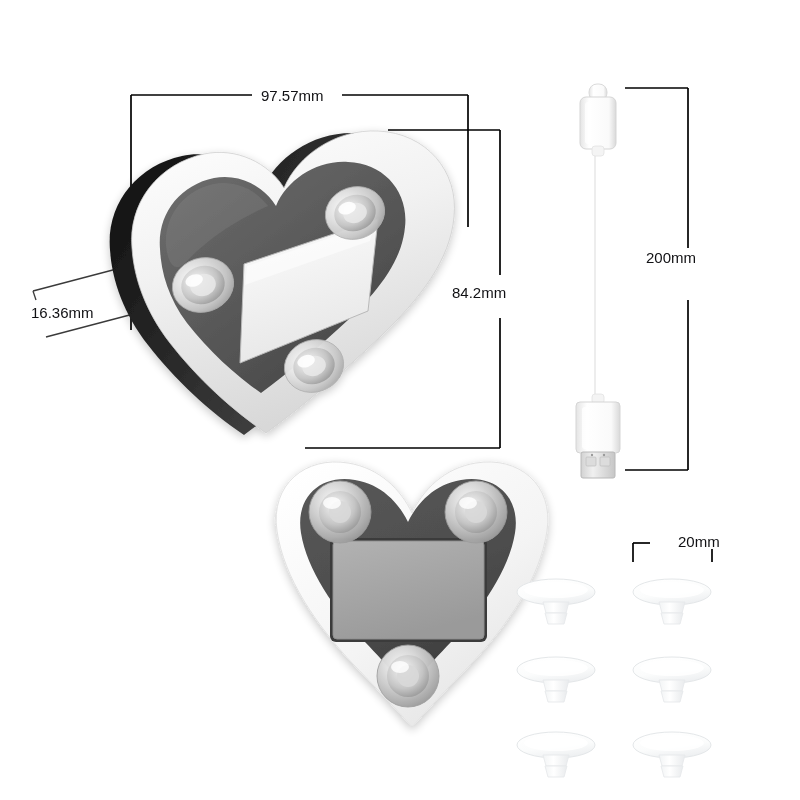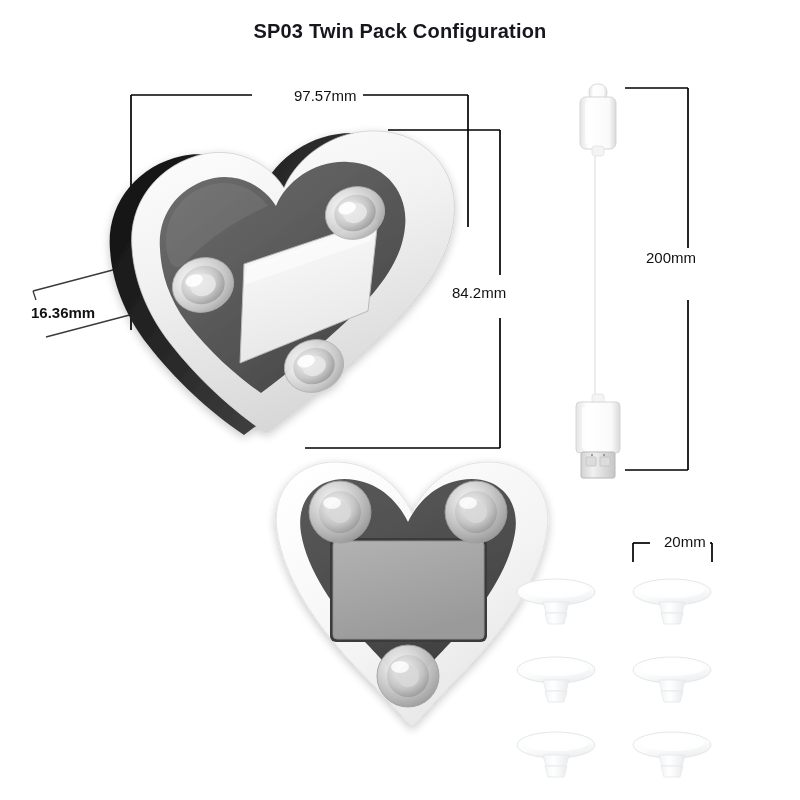--- a/index.html
+++ b/index.html
@@ -33,33 +33,32 @@
   }
   .dim-label {
     position: absolute;
     font-family: "Liberation Sans", sans-serif;
     font-size: 15px;
     color: #111114;
     white-space: nowrap;
     background: #ffffff;
     line-height: 1;
   }
-  #label-width      { left: 255px; top: 88px; padding: 0 6px; margin-left: 33px; }
+  #label-width      { left: 255px; top: 88px; padding: 0 6px; }
   #label-height     { left: 448px; top: 283px; padding: 2px 4px; }
-  #label-thickness  { left: 28px;  top: 305px; padding: 0 3px; font-weight: bold; }
+  #label-thickness  { left: 28px;  top: 305px; padding: 0 3px; }
   #label-cable      { left: 641px; top: 248px; padding: 2px 5px; }
-  #label-cup        { left: 660px; top: 534px; padding: 0 4px; }
+  #label-cup        { left: 674px; top: 534px; padding: 0 4px; }
   svg { position: absolute; left: 0; top: 0; }
 </style>
 </head>
 <body>
 
 <div id="stage" style="background: rgb(255, 255, 255);">
 
-  <div id="page-title">SP03 Twin Pack Configuration</div>
 
   <svg width="800" height="800" viewBox="0 0 800 800">
     <defs>
 
       <linearGradient id="rimTop" x1="0" y1="0" x2="0.35" y2="1">
         <stop offset="0%" stop-color="#ffffff"></stop>
         <stop offset="45%" stop-color="#f2f2f2"></stop>
         <stop offset="100%" stop-color="#d8d8d8"></stop>
       </linearGradient>
       <linearGradient id="edgeDark" x1="0" y1="0" x2="1" y2="0.6">

